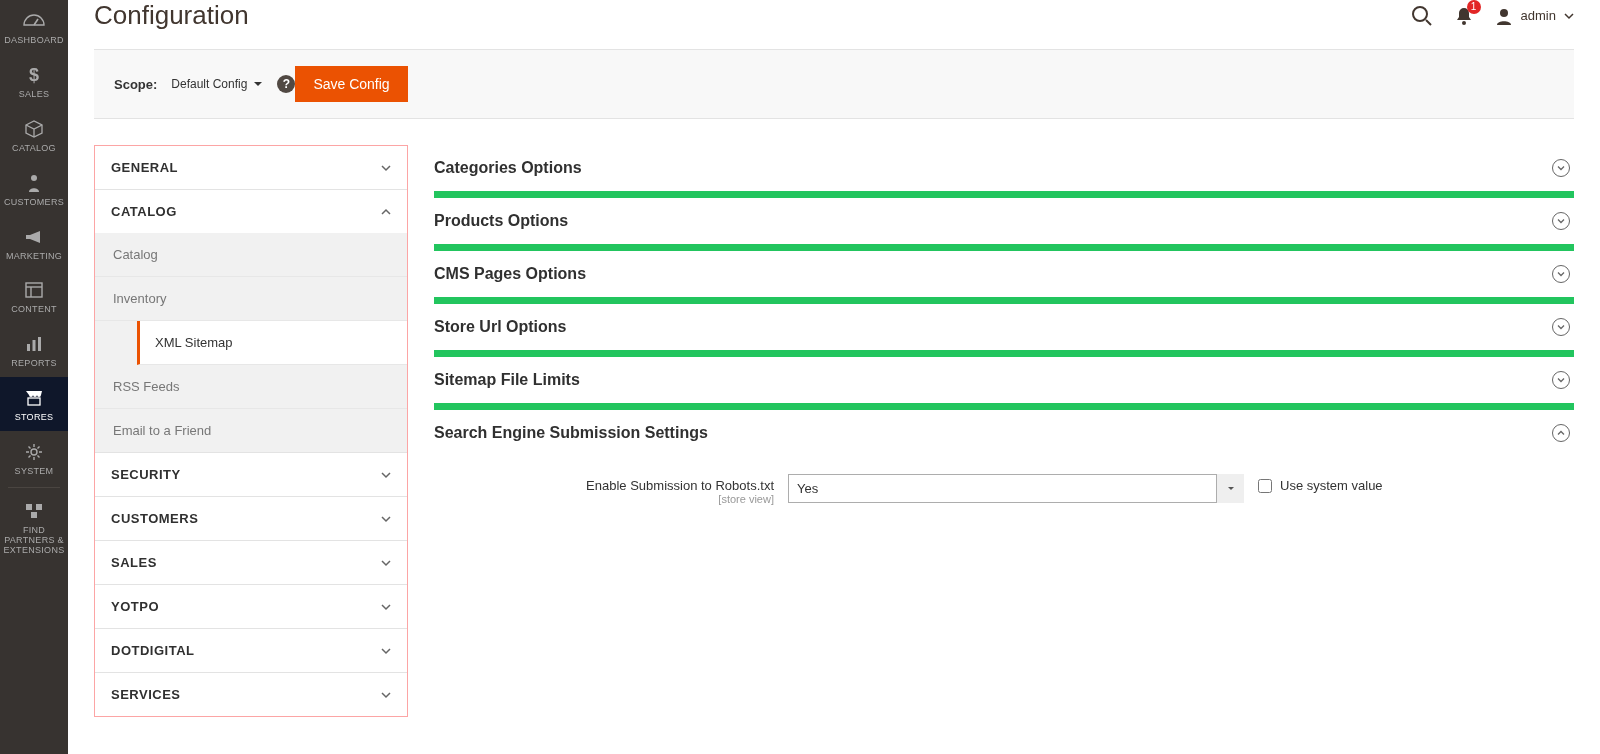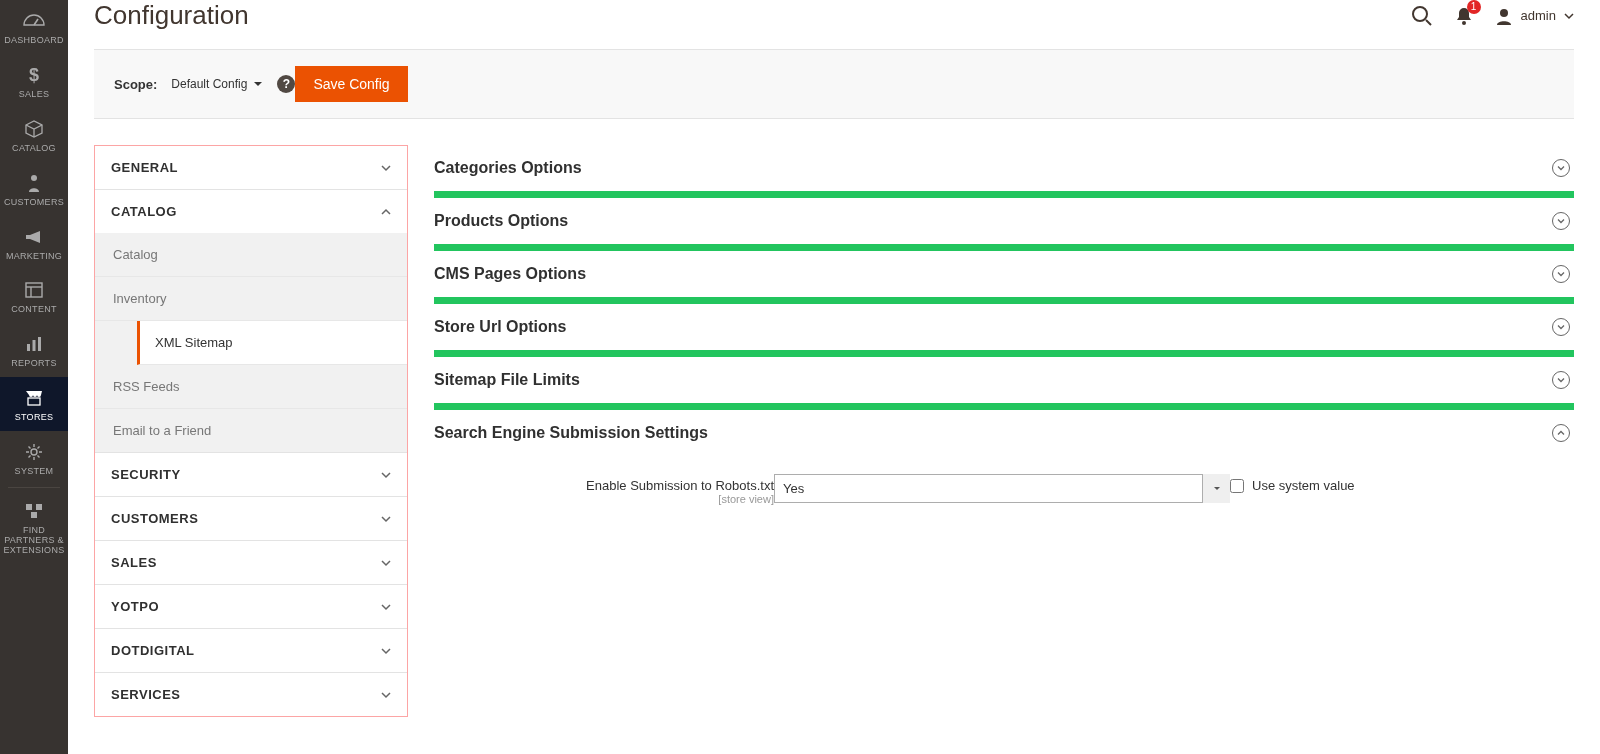--- a/index.html
+++ b/index.html
@@ -41,21 +41,21 @@
 .group-item:last-child { border-bottom:none; }
 .group-item.active { background:#fff; border-left:3px solid #eb5202; color:#333; padding-left:15px;margin-left:42px; }
 
 .content { flex:1; }
 .section-head { display:flex; align-items:center; justify-content:space-between; padding:14px 4px 14px 0; border-bottom:7px solid #22c55e; cursor:pointer; }
 .section-head .title { font-size:16px; color:#303030; font-weight:600; }
 .circ-chevron { width:18px; height:18px; border:1px solid #666; border-radius:50%; display:inline-flex; align-items:center; justify-content:center; }
 
 
 .section-body { padding:18px 0 4px 0; }
-.field-row { display:flex; align-items:flex-start; }
+.field-row { display:flex; align-items:flex-start; gap:14px; }
 .field-label-col { width:340px; text-align:right; padding-top:4px; }
 .field-label { font-size:13px; color:#333; }
 .field-scope { font-size:11px; color:#999; }
 .field-input-col { flex:0 0 456px; }
 .select-wrap { position:relative; }
 .select-wrap select { width:100%; padding:6px 28px 6px 8px; border:1px solid #adadad; background:#fff; font-size:13px; appearance:none; -webkit-appearance:none; color:#333; }
 .select-caret { position:absolute; right:0; top:0; bottom:0; width:28px; border-left:1px solid #adadad; background:#efefef; display:flex; align-items:center; justify-content:center; pointer-events:none; }
 .field-extra-col { display:flex; align-items:center; gap:8px; padding-top:4px; }
 .field-extra-col input[type=checkbox] { width:14px; height:14px; }
 

